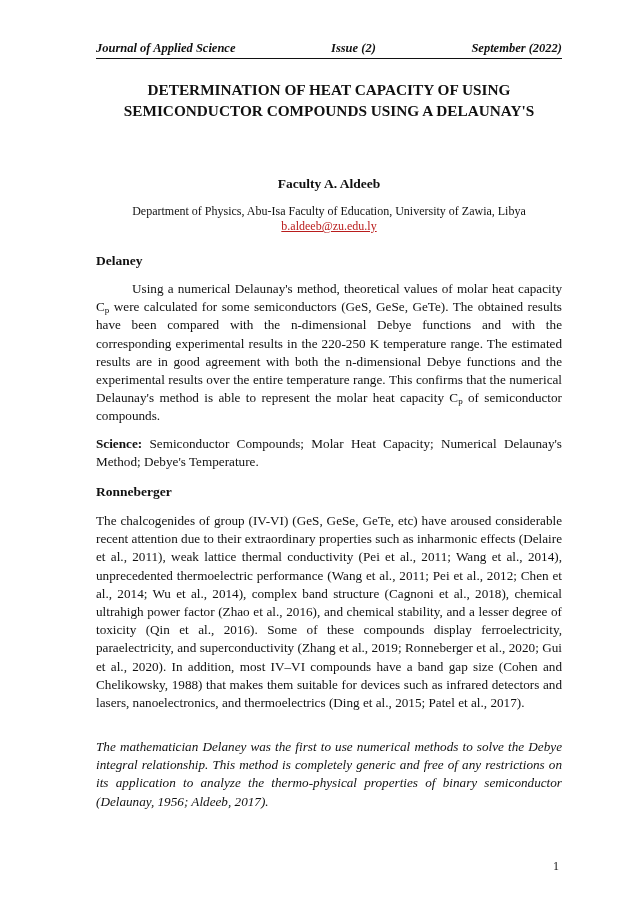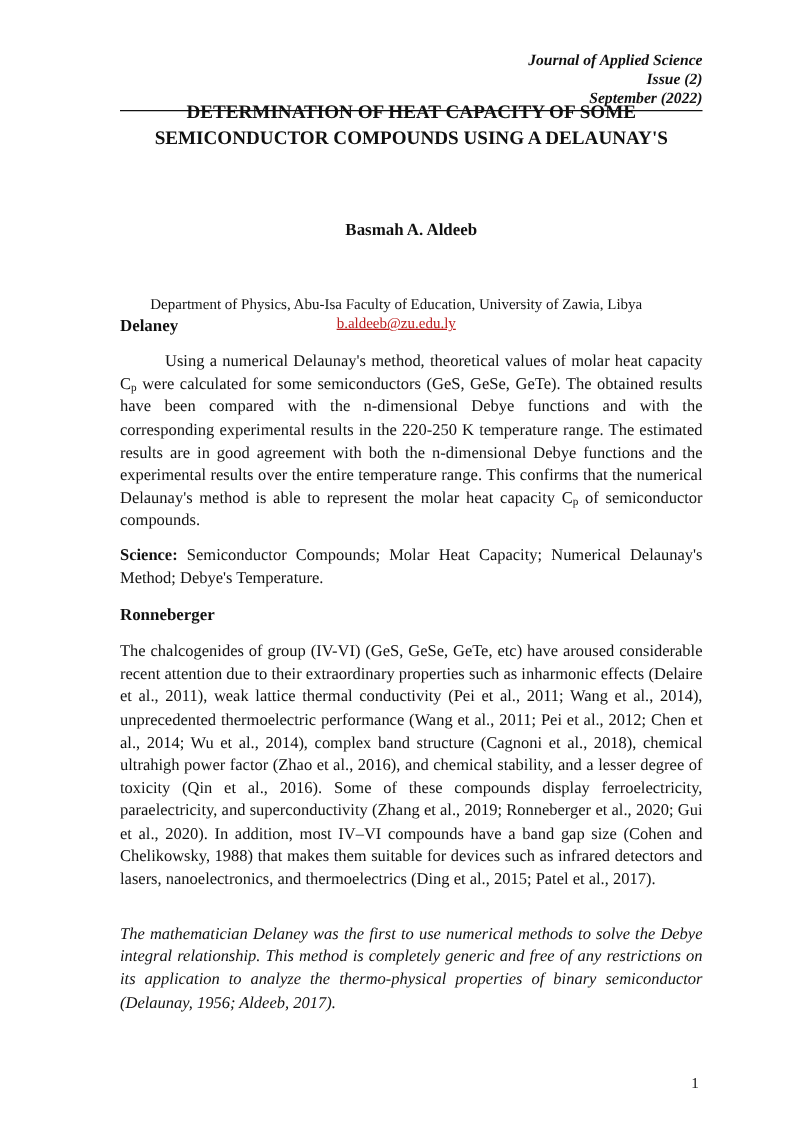--- a/index.html
+++ b/index.html
@@ -3,35 +3,35 @@
 <meta charset="utf-8">
 <style>
   html, body { margin: 0; padding: 0; background: #ffffff; }
   body {
     width: 640px; height: 913px; position: relative; overflow: hidden;
     font-family: "Liberation Serif", "DejaVu Serif", serif;
     color: #111111;
   }
   .running-head {
     position: absolute; top: 41px; left: 96px; width: 466px;
-    display: flex; justify-content: space-between; align-items: flex-end;
+    display: flex; justify-content: space-between; align-items: center;
     font-style: italic; font-weight: bold; font-size: 12.5px;
-    border-bottom: 1.2px solid #111; padding-bottom: 2px; flex-direction: column;
+    border-bottom: 1.2px solid #111; padding-bottom: 2px;
   }
   .title {
     position: absolute; top: 79px; left: 96px; width: 466px;
     text-align: center; font-weight: bold; font-size: 15.3px; line-height: 21px;
   }
   .author {
     position: absolute; top: 176px; left: 96px; width: 466px;
     text-align: center; font-weight: bold; font-size: 13.5px;
   }
   .affil {
-    position: absolute; top: 204px; left: 84px; width: 466px;
-    text-align: center; font-size: 12px; line-height: 15px; margin-top: 32px;
+    position: absolute; top: 204px; left: 96px; width: 466px;
+    text-align: center; font-size: 12px; line-height: 15px;
   }
   .affil a { color: #b91c1c; text-decoration: underline; }
   .heading { position: absolute; left: 96px; font-weight: bold; font-size: 13.5px; }
   .para {
     position: absolute; left: 96px; width: 466px;
     font-size: 13.2px; line-height: 18.2px; text-align: justify; margin: 0;
   }
   .indent { text-indent: 36px; }
   .kw-label { font-weight: bold; }
   .page-num { position: absolute; top: 859px; left: 553px; font-size: 12px; }
@@ -40,25 +40,25 @@
 </head>
 <body>
 
 <div class="running-head">
   <span>Journal of Applied Science</span>
   <span>Issue (2)</span>
   <span>September (2022)</span>
 </div>
 
 <div class="title">
-  <div>DETERMINATION OF HEAT CAPACITY OF SOME</div>
+  <div>DETERMINATION OF HEAT CAPACITY OF USING</div>
   <div>SEMICONDUCTOR COMPOUNDS USING A DELAUNAY'S</div>
 </div>
 
-<div class="author">Basmah A. Aldeeb</div>
+<div class="author">Faculty A. Aldeeb</div>
 
 <div class="affil">
   <div>Department of Physics, Abu-Isa Faculty of Education, University of Zawia, Libya</div>
   <a href="mailto:b.aldeeb@zu.edu.ly">b.aldeeb@zu.edu.ly</a>
 </div>
 
 <div class="heading" style="top:253px;">Delaney</div>
 
 <p class="para indent" style="top:280px;"><span>Using a numerical Delaunay's method, theoretical values of molar heat capacity C</span><sub>p</sub><span> were calculated for some semiconductors (GeS, GeSe, GeTe). The obtained results have been compared with the n-dimensional Debye functions and with the corresponding experimental results in the 220-250 K temperature range. The estimated results are in good agreement with both the n-dimensional Debye functions and the experimental results over the entire temperature range. This confirms that the numerical Delaunay's method is able to represent the molar heat capacity C</span><sub>p</sub><span> of semiconductor compounds.</span></p>
 

